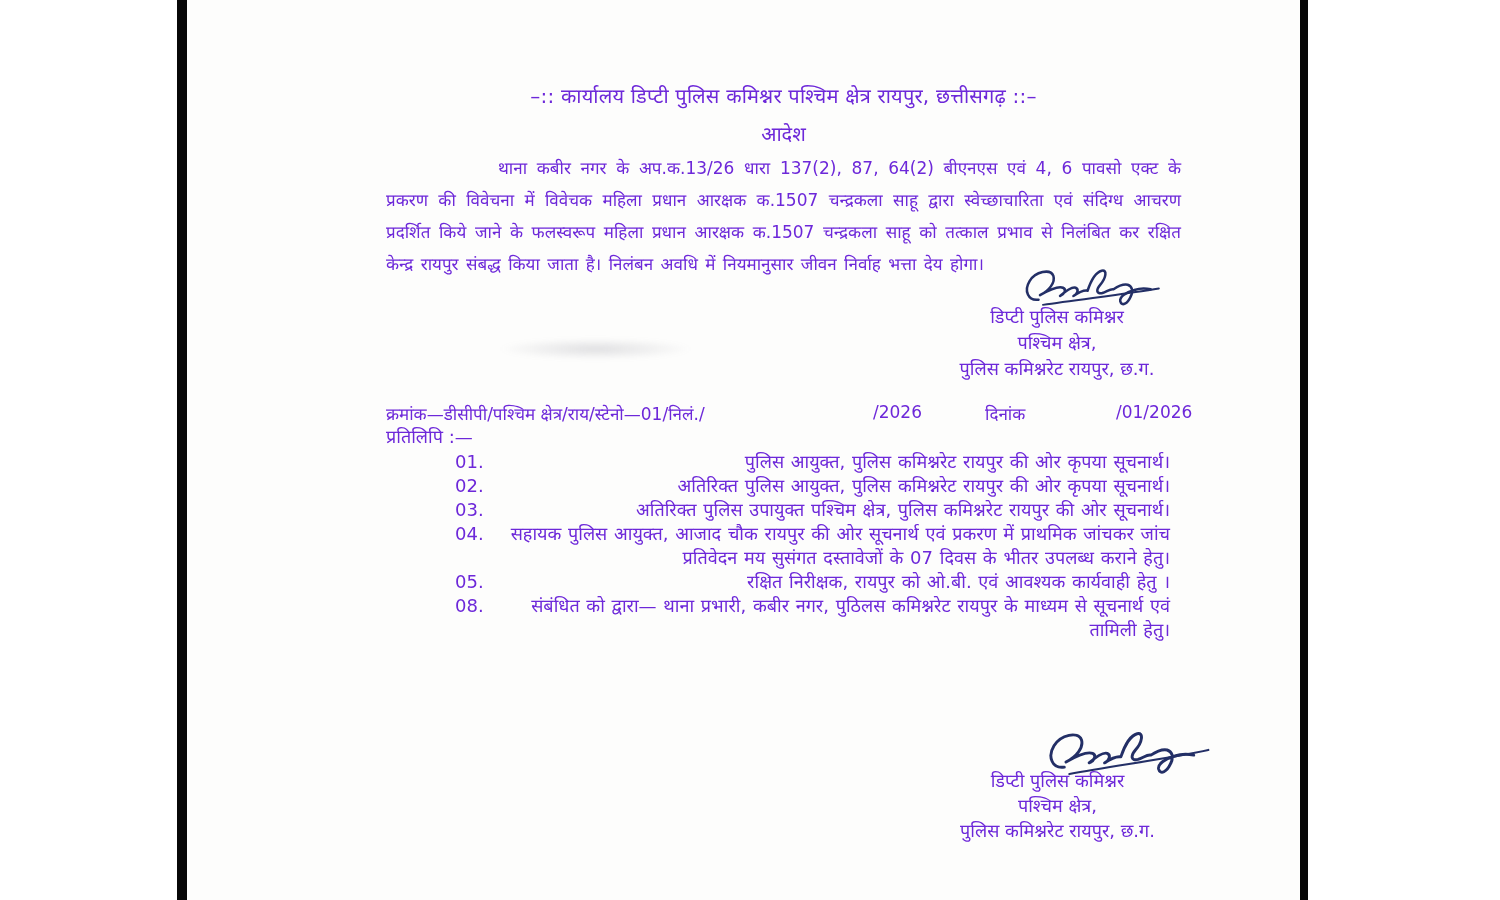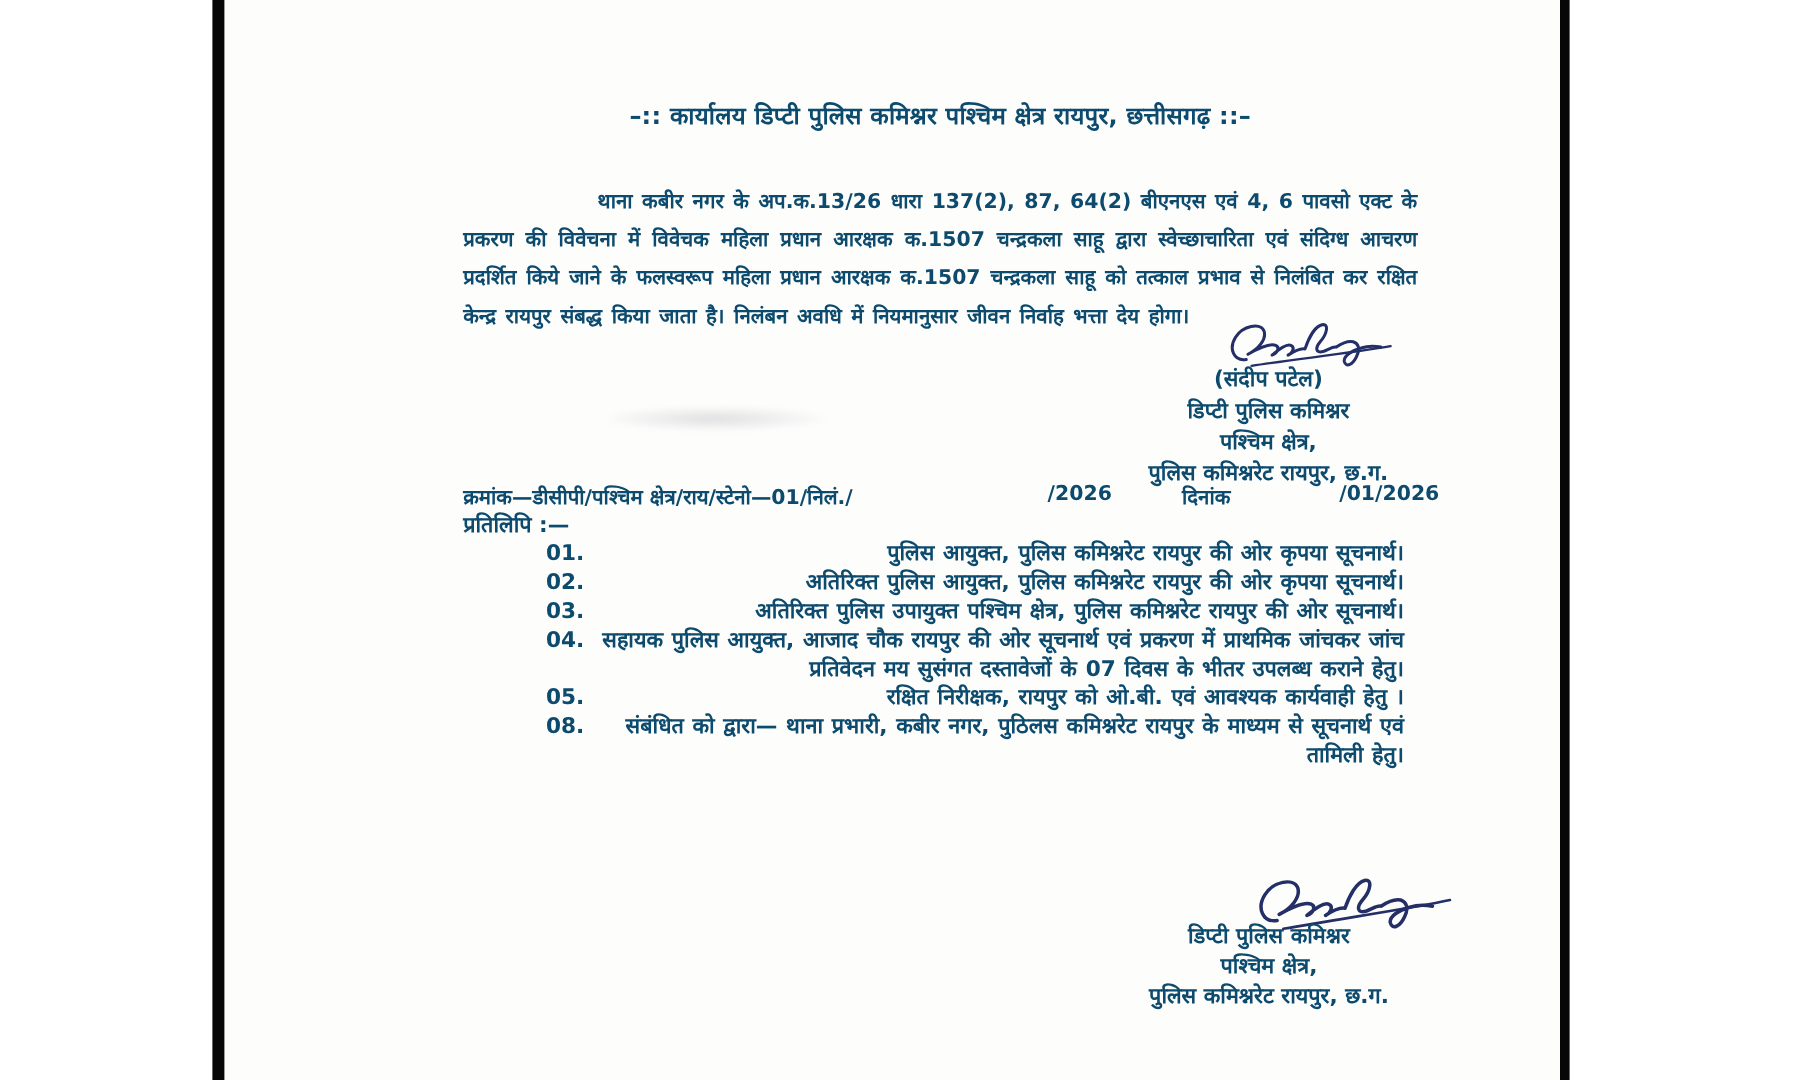--- a/index.html
+++ b/index.html
@@ -19,21 +19,21 @@
     background: #fdfdfc;
   }
   .edge-bar {
     position: absolute;
     top: 0; height: 900px;
     background: #070707;
   }
   .edge-bar.left  { left: 177px; width: 10px; }
   .edge-bar.right { left: 1300px; width: 8px; }
 
-  .doc-text { font-weight: bold; color: #0c4a6e; }
+  .doc-text { font-weight: normal; color: #6d28d9; }
 
   .office-header {
     position: absolute;
     left: 386px; top: 82px; width: 795px;
     text-align: center;
     font-size: 20px;
     letter-spacing: 0.2px;
   }
   .order-title {
     position: absolute;
@@ -106,32 +106,32 @@
 <body>
 
 <div class="page">
 
   <div class="scan-area"></div>
   <div class="edge-bar left"></div>
   <div class="edge-bar right"></div>
 
   <div class="office-header doc-text">–:: कार्यालय डिप्टी पुलिस कमिश्नर पश्चिम क्षेत्र रायपुर, छत्तीसगढ़ ::–</div>
 
+  <div class="order-title doc-text">आदेश</div>
 
   <div class="order-paragraph doc-text">थाना कबीर नगर के अप.क.13/26 धारा 137(2), 87, 64(2) बीएनएस एवं 4, 6 पावसो एक्ट के प्रकरण की विवेचना में विवेचक महिला प्रधान आरक्षक क.1507 चन्द्रकला साहू द्वारा स्वेच्छाचारिता एवं संदिग्ध आचरण प्रदर्शित किये जाने के फलस्वरूप महिला प्रधान आरक्षक क.1507 चन्द्रकला साहू को तत्काल प्रभाव से निलंबित कर रक्षित केन्द्र रायपुर संबद्ध किया जाता है। निलंबन अवधि में नियमानुसार जीवन निर्वाह भत्ता देय होगा।</div>
 
   <div class="smudge"></div>
 
   <svg class="signature-svg" style="left:1016px; top:264px;" width="152" height="52" viewBox="0 0 200 70">
     <path stroke="#232f66" stroke-width="3.4" d="M28 48 C14 50 8 36 16 23 C24 10 44 6 48 16 C51 25 42 36 30 42 C44 34 56 30 61 32 C66 34 63 41 57 43 C64 37 73 30 78 32 C83 34 80 41 75 43 C81 39 89 35 94 36 C98 24 105 11 113 9 C121 7 119 19 111 28 C105 35 106 41 114 39 C120 37 125 33 129 34 C135 30 143 27 148 28 C154 30 156 36 152 44 C148 53 140 58 138 50 C137 44 146 38 157 35 C166 32 174 33 179 34"></path>
     <path stroke="#232f66" stroke-width="2.6" d="M34 55 C80 48 150 40 190 33"></path>
   </svg>
 
   <div class="sig-block-top doc-text">
-    <div>(संदीप पटेल)</div>
     <div>डिप्टी पुलिस कमिश्नर</div>
     <div>पश्चिम क्षेत्र,</div>
     <div>पुलिस कमिश्नरेट रायपुर, छ.ग.</div>
   </div>
 
   <div class="ref-line doc-text">
     <span class="ref-number-label">क्रमांक—डीसीपी/पश्चिम क्षेत्र/राय/स्टेनो—01/निलं./</span>
     <span class="ref-number-year">/2026</span>
     <span class="ref-date-label">दिनांक</span>
     <span class="ref-date-value">/01/2026</span>

